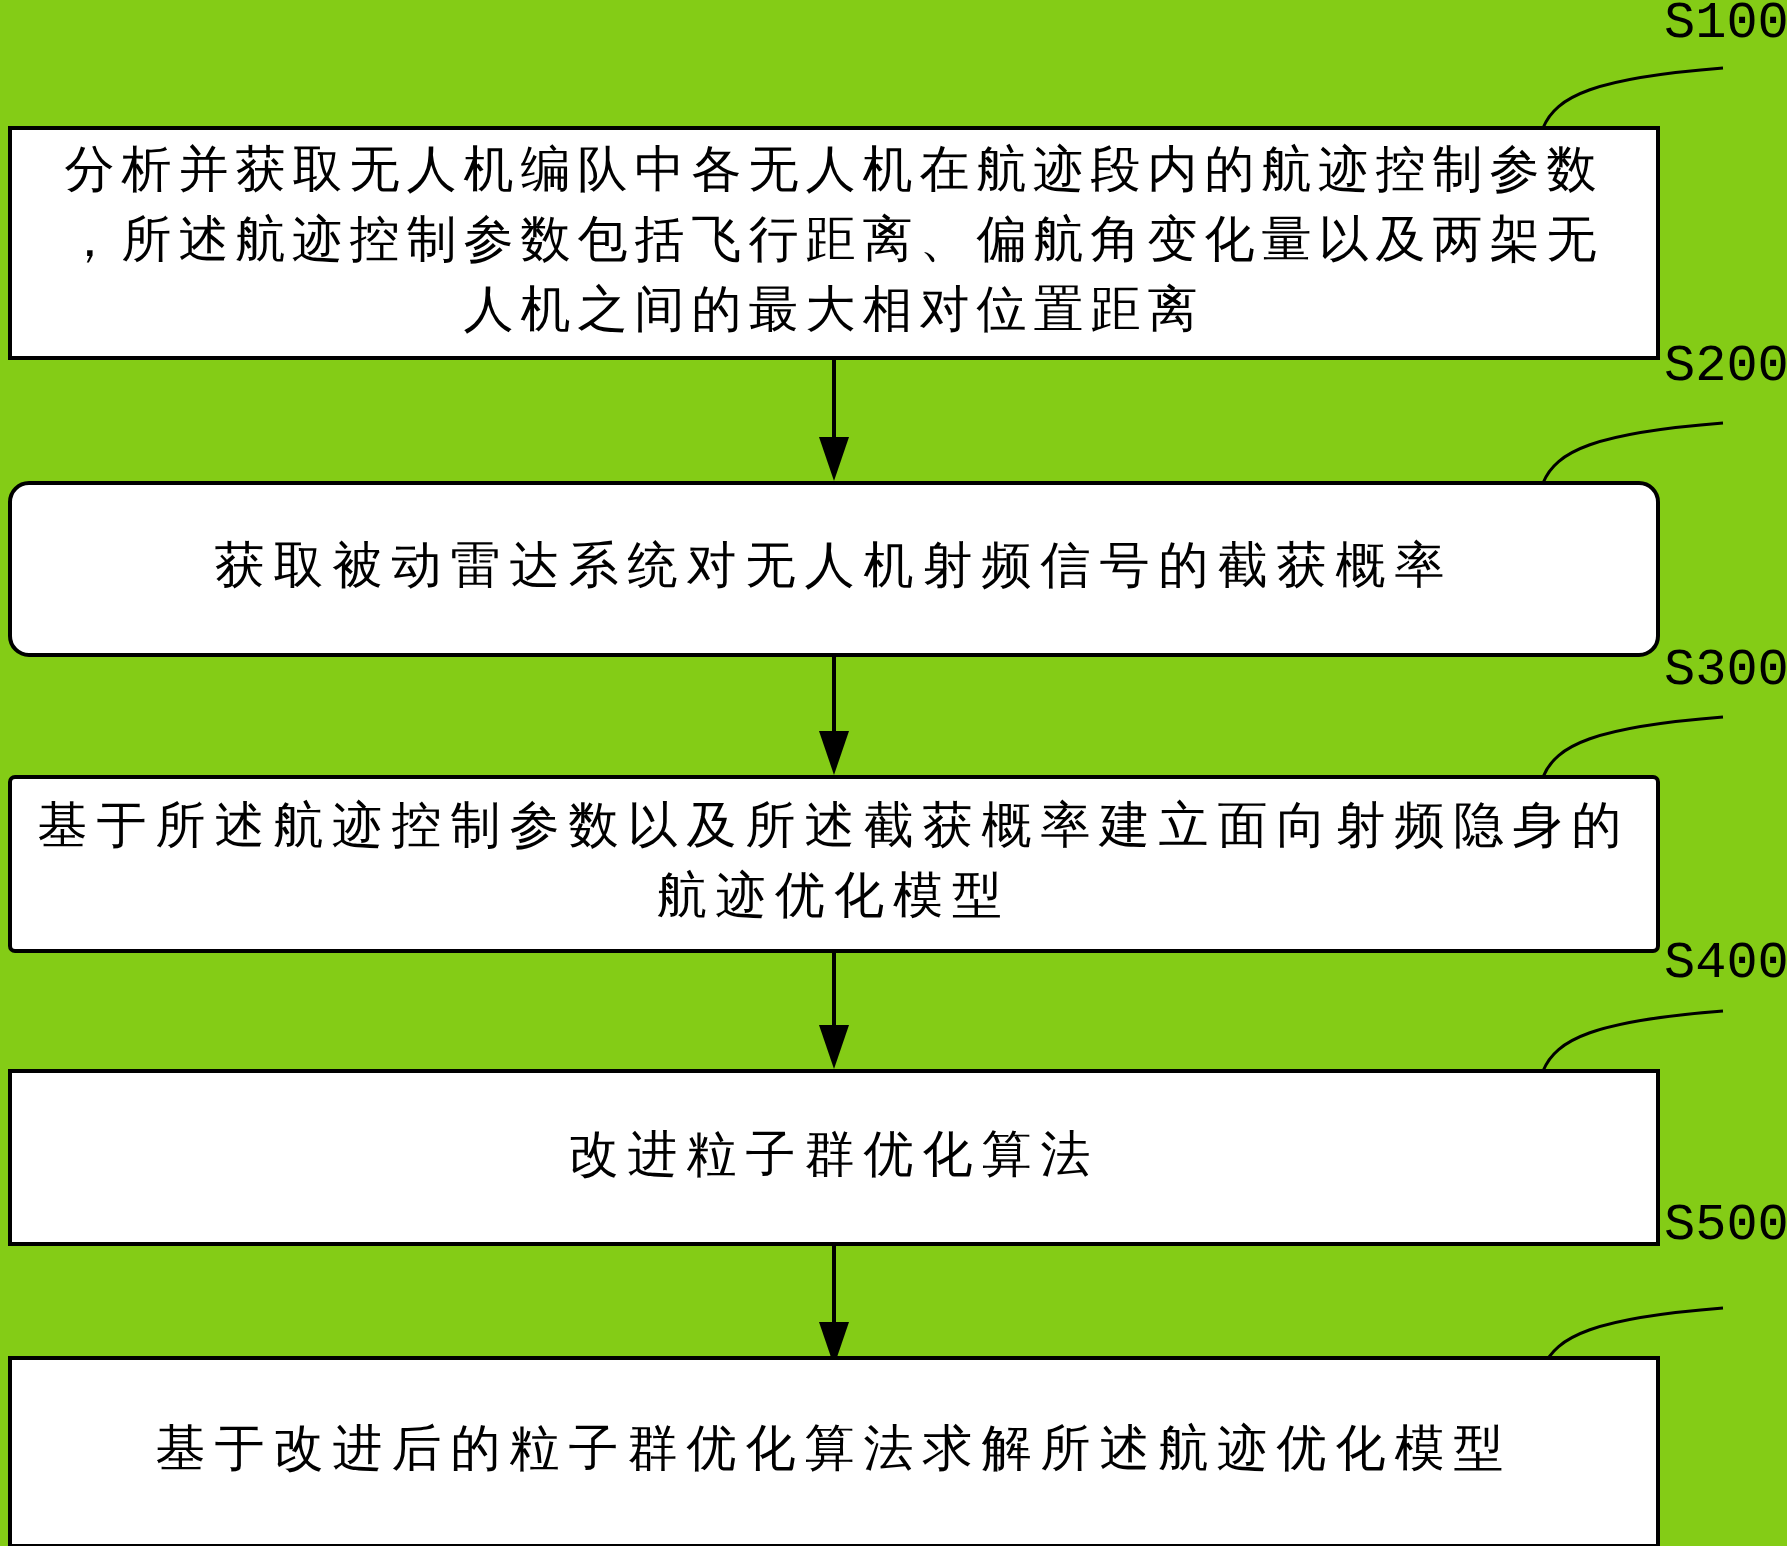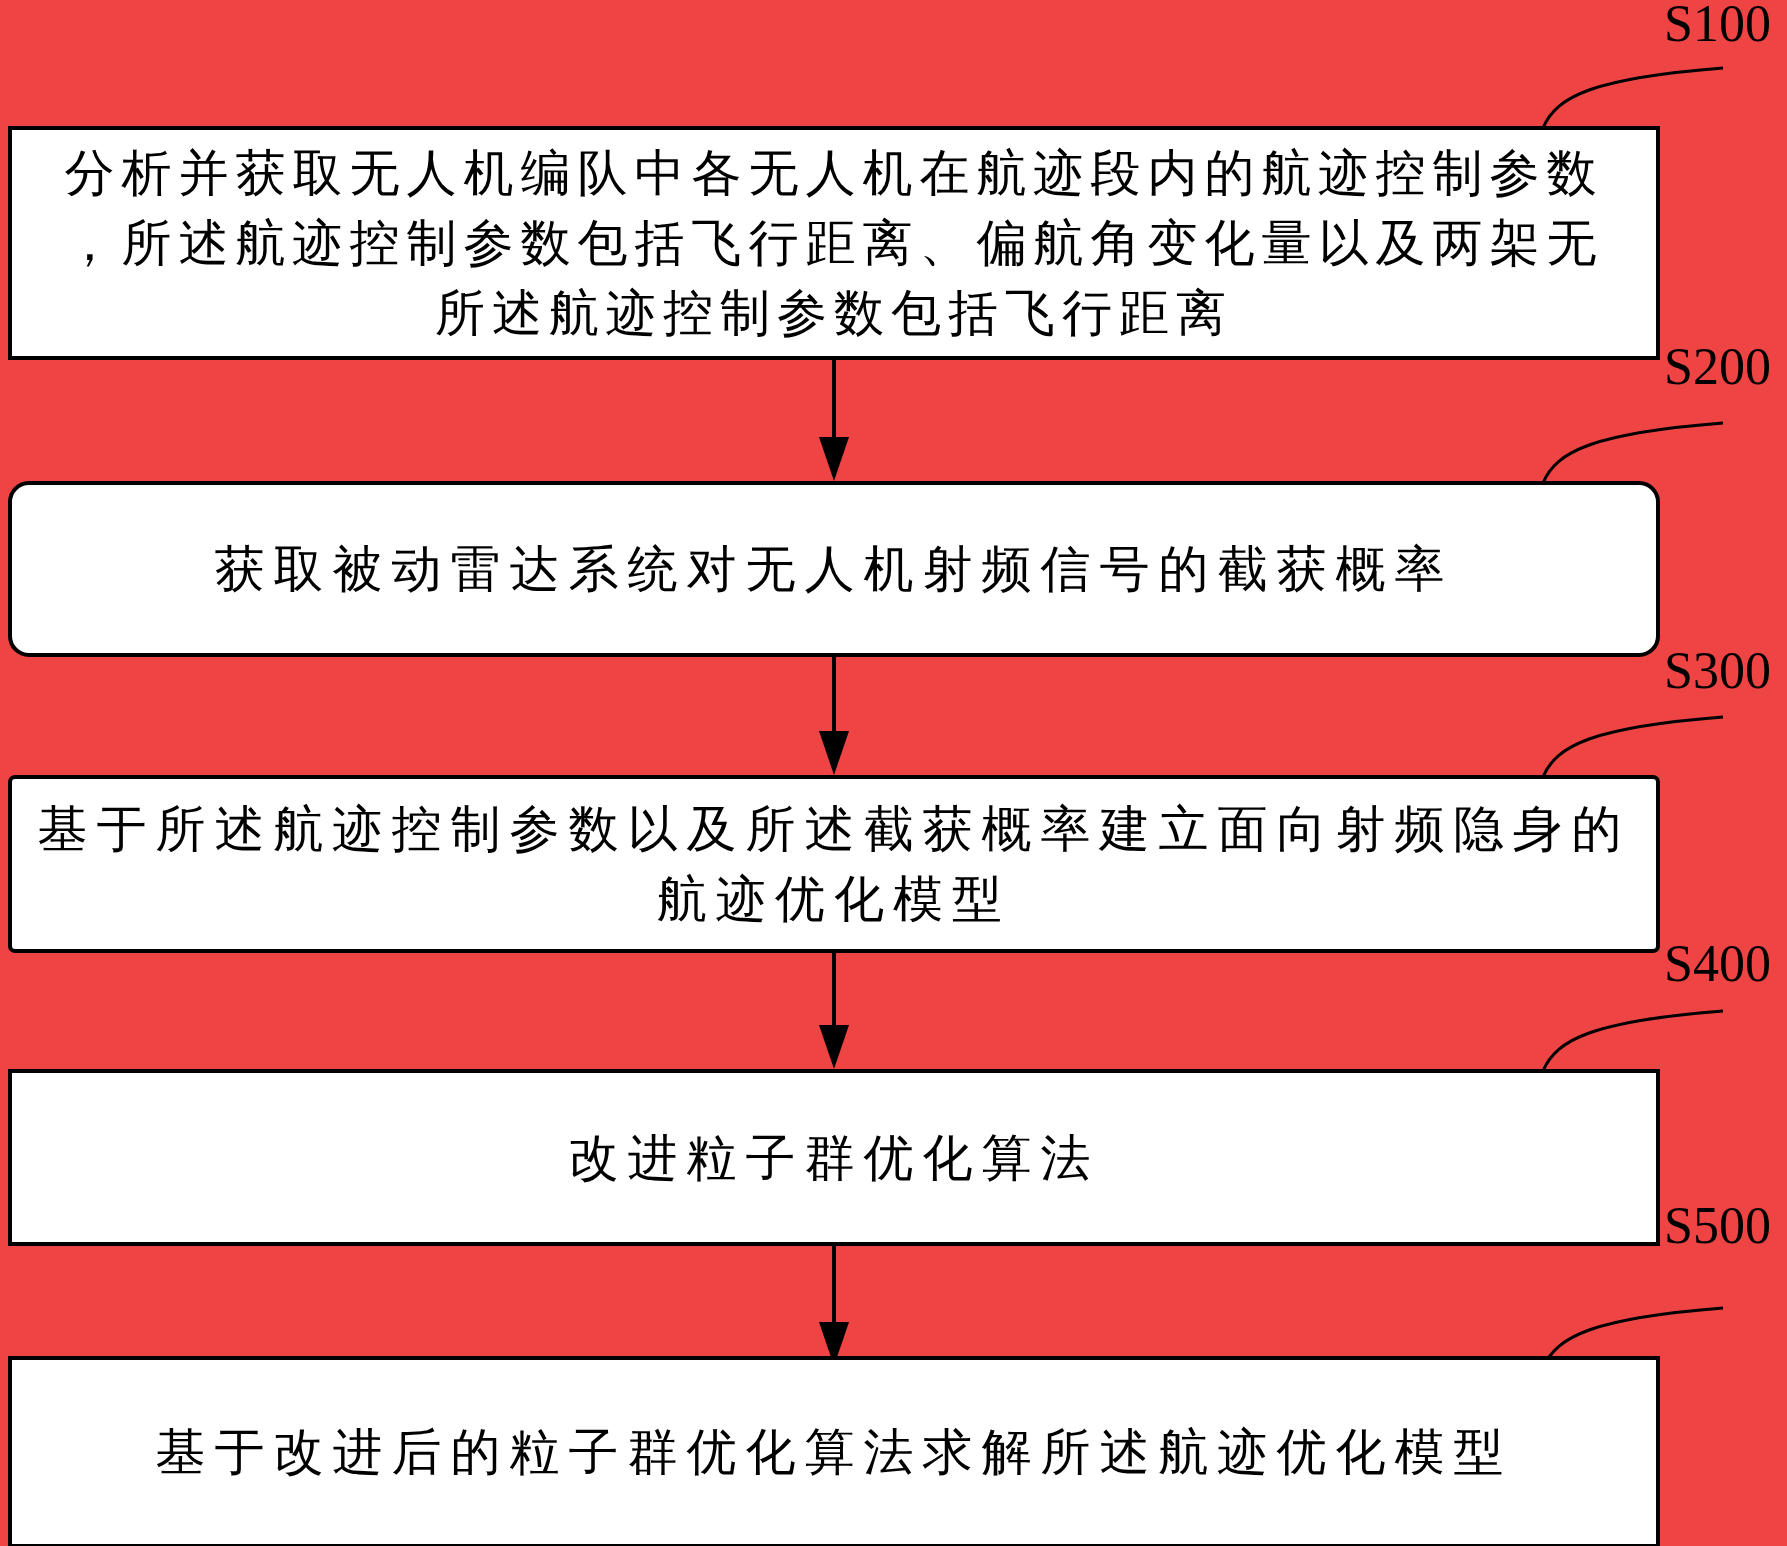--- a/index.html
+++ b/index.html
@@ -4,23 +4,23 @@
 <style>
   html, body {
     margin: 0;
     padding: 0;
     background: #ffffff;
   }
   .canvas {
     position: relative;
     width: 1787px;
     height: 1546px;
-    background: #ef4444;
+    background: #84cc16;
     overflow: hidden;
-    font-family: Liberation Serif, serif;
+    font-family: Liberation Mono, monospace;
   }
   .flow-box {
     position: absolute;
     left: 8px;
     width: 1652px;
     box-sizing: border-box;
     border: 4px solid #000000;
     background: #ffffff;
     display: flex;
     flex-direction: column;
@@ -98,21 +98,21 @@
 
   <div class="step-label" id="label-s100">S100</div>
   <div class="step-label" id="label-s200">S200</div>
   <div class="step-label" id="label-s300">S300</div>
   <div class="step-label" id="label-s400">S400</div>
   <div class="step-label" id="label-s500">S500</div>
 
   <div class="flow-box tight" id="box1">
     <div class="box-line">分析并获取无人机编队中各无人机在航迹段内的航迹控制参数</div>
     <div class="box-line">，所述航迹控制参数包括飞行距离、偏航角变化量以及两架无</div>
-    <div class="box-line">所述航迹控制参数包括飞行距离</div>
+    <div class="box-line">人机之间的最大相对位置距离</div>
   </div>
 
   <div class="flow-box" id="box2">
     <div class="box-line">获取被动雷达系统对无人机射频信号的截获概率</div>
   </div>
 
   <div class="flow-box" id="box3">
     <div class="box-line">基于所述航迹控制参数以及所述截获概率建立面向射频隐身的</div>
     <div class="box-line">航迹优化模型</div>
   </div>

